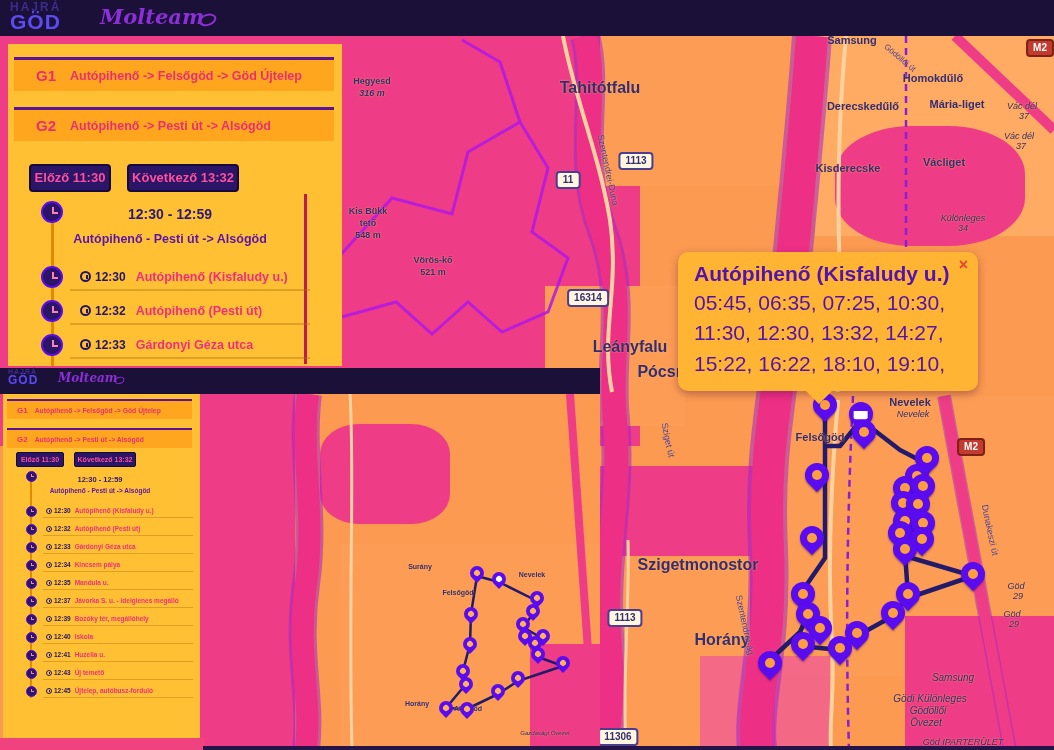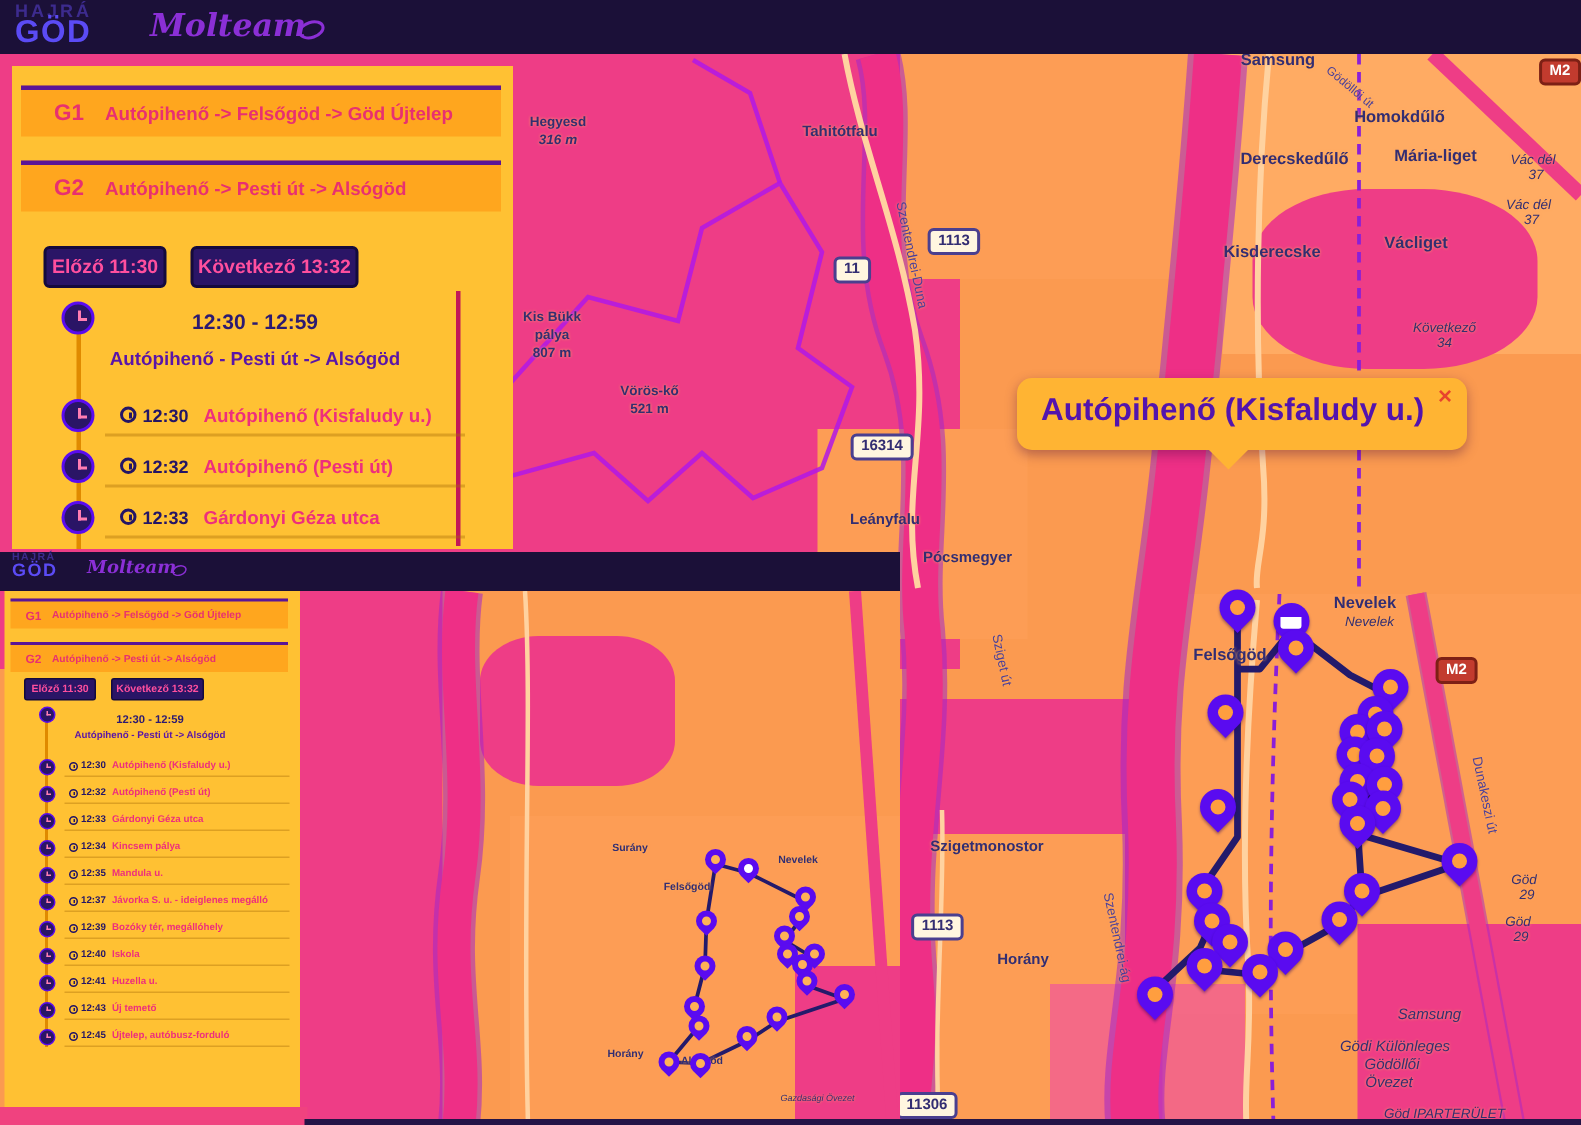--- a/index.html
+++ b/index.html
@@ -24,21 +24,21 @@
   .urban-tex{background-image:
       repeating-linear-gradient(0deg, rgba(255,222,170,.55) 0 1px, transparent 1px 10px),
       repeating-linear-gradient(90deg, rgba(255,222,170,.55) 0 1px, transparent 1px 10px);}
   svg.art{position:absolute;left:0;top:0;}
 
   
   .mlabel{position:absolute;transform:translate(-50%,-50%);color:#332d72;font-weight:bold;
     font-size:11px;white-space:nowrap;text-shadow:0 0 2px rgba(255,175,95,.9);z-index:8;}
   .mlabel.it{font-style:italic;font-weight:normal;font-size:9px;}
   .mlabel.small{font-size:9px;}
-  .mlabel.big{font-size:10px;}
+  .mlabel.big{font-size:16px;margin-left:40px;}
   .mlabel.rot{transform:translate(-50%,-50%) rotate(78deg);font-weight:normal;font-size:9px;color:#4a3f9a;}
   .mlabel.rot45{transform:translate(-50%,-50%) rotate(40deg);font-weight:normal;font-size:8px;color:#4a3f9a;}
   .shield{position:absolute;transform:translate(-50%,-50%);background:#fff6e0;border:2px solid #4a3f8f;
     border-radius:4px;color:#332d72;font-weight:bold;font-size:10px;padding:0 5px;line-height:14px;z-index:9;}
   .shield.m2{background:#c23b2e;color:#fff;border-color:#7d2015;}
 
   
   .pin{position:absolute;width:24px;height:24px;margin:-12px 0 0 -12px;background:#5a0bf0;
     border-radius:50% 50% 50% 0;transform:rotate(-45deg);z-index:12;box-shadow:-1px 1px 2px rgba(40,0,90,.45);}
   .pin::after{content:"";position:absolute;left:7px;top:7px;width:10px;height:10px;border-radius:50%;background:#ff9e3f;}
@@ -150,31 +150,31 @@
       <path d="M825,410 L825,558 L803,590 L808,614 L800,632 L770,660" stroke="#231a6b" stroke-width="4.5" fill="none" stroke-linejoin="round"></path>
       <path d="M861,420 L840,446 L825,446" stroke="#231a6b" stroke-width="4.5" fill="none" stroke-linejoin="round"></path>
       <path d="M861,420 L900,450 L927,464 L917,480 L905,492 L922,490 L903,507 L918,508 L905,524 L923,527 L900,536 L922,542 L905,552 L908,596 L893,616 L857,636 L840,650 L800,646" stroke="#231a6b" stroke-width="4.5" fill="none" stroke-linejoin="round"></path>
       <path d="M905,556 L973,576 L908,598" stroke="#231a6b" stroke-width="4.5" fill="none" stroke-linejoin="round"></path>
     </svg>
 
     <span class="mlabel big" style="left:560px;top:52px;">Tahitótfalu</span>
     <span class="mlabel small" style="left:372px;top:45px;">Hegyesd</span>
     <span class="mlabel small" style="left:372px;top:57px;font-style:italic;">316 m</span>
     <span class="mlabel small" style="left:368px;top:175px;">Kis Bükk</span>
-    <span class="mlabel small" style="left:368px;top:187px;">pálya</span>
-    <span class="mlabel small" style="left:368px;top:199px;">807 m</span>
+    <span class="mlabel small" style="left:368px;top:187px;">tető</span>
+    <span class="mlabel small" style="left:368px;top:199px;">548 m</span>
     <span class="mlabel small" style="left:433px;top:224px;">Vörös-kő</span>
     <span class="mlabel small" style="left:433px;top:236px;">521 m</span>
     <span class="mlabel" style="left:852px;top:4px;">Samsung</span>
     <span class="mlabel" style="left:933px;top:42px;">Homokdűlő</span>
     <span class="mlabel" style="left:957px;top:68px;">Mária-liget</span>
     <span class="mlabel" style="left:863px;top:70px;">Derecskedűlő</span>
     <span class="mlabel" style="left:843px;top:132px;padding-left:10px;">Kisderecske</span>
     <span class="mlabel" style="left:944px;top:126px;">Václiget</span>
-    <span class="mlabel it" style="left:963px;top:182px;">Következő</span>
+    <span class="mlabel it" style="left:963px;top:182px;">Különleges</span>
     <span class="mlabel it" style="left:963px;top:192px;">34</span>
     <span class="mlabel it" style="left:1022px;top:70px;">Vác dél</span>
     <span class="mlabel it" style="left:1024px;top:80px;">37</span>
     <span class="mlabel it" style="left:1019px;top:100px;">Vác dél</span>
     <span class="mlabel it" style="left:1021px;top:110px;">37</span>
     <span class="mlabel big" style="left:590px;top:311px;">Leányfalu</span>
     <span class="mlabel big" style="left:645px;top:336px;">Pócsmegyer</span>
     <span class="mlabel big" style="left:658px;top:529px;">Szigetmonostor</span>
     <span class="mlabel big" style="left:682px;top:604px;">Horány</span>
     <span class="mlabel" style="left:820px;top:401px;">Felsőgöd</span>
@@ -228,20 +228,21 @@
     <div class="pin" style="left:840px;top:612px;"></div>
     <div class="pin" style="left:803px;top:558px;"></div>
     <div class="pin" style="left:808px;top:578px;"></div>
     <div class="pin" style="left:820px;top:592px;"></div>
     <div class="pin" style="left:803px;top:608px;"></div>
     <div class="pin" style="left:770px;top:627px;"></div>
 
     <div class="popup" style="top:216px;">
       <span class="pclose">×</span>
       <div class="ptitle">Autópihenő (Kisfaludy u.)</div>
+      <div class="ptimes">05:45, 06:35, 07:25, 10:30, 11:30, 12:30, 13:32, 14:27, 15:22, 16:22, 18:10, 19:10,</div>
     </div>
   </div>
 
   <div class="topbar">
     <span class="logo">
       <span class="l1">HAJRÁ</span>
       <span class="l2">GÖD</span>
     </span>
     <span class="brand"><span>Molteam</span><span class="swoosh"></span></span>
   </div>

